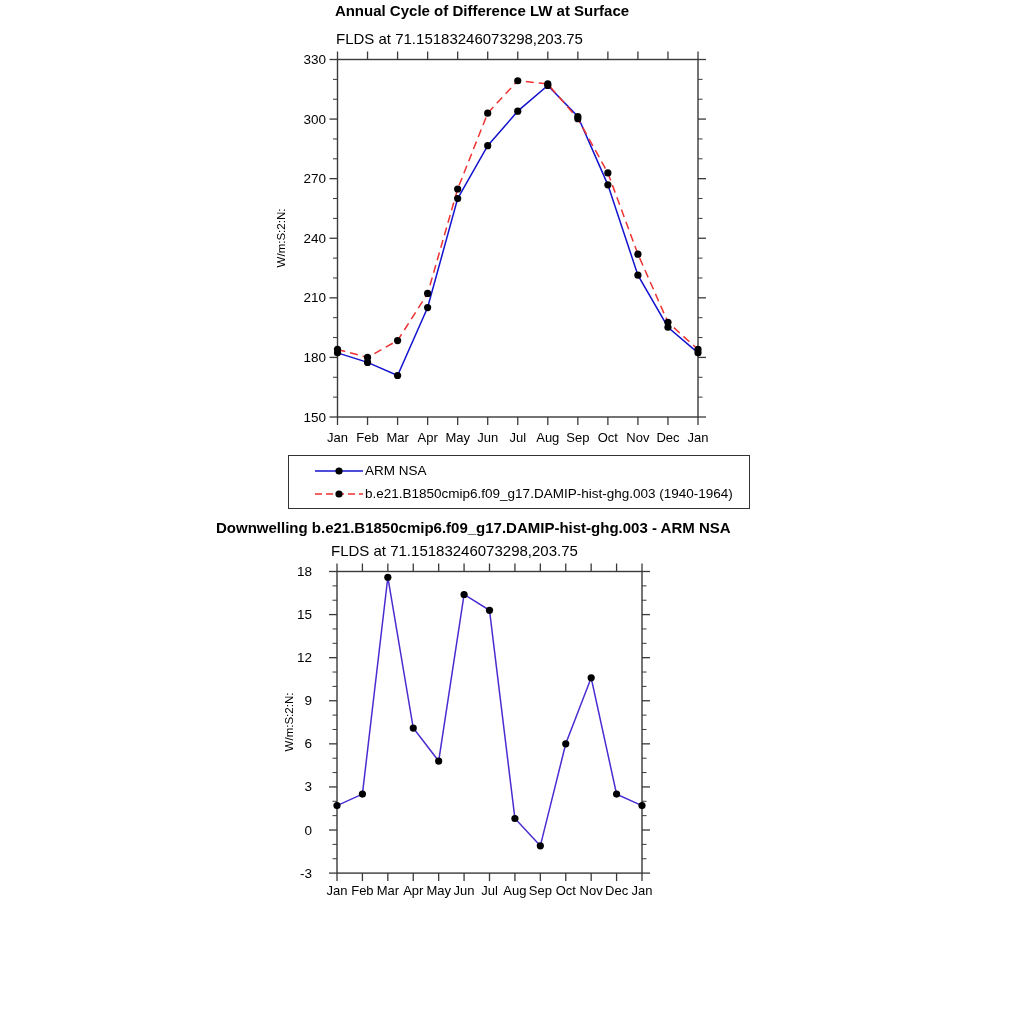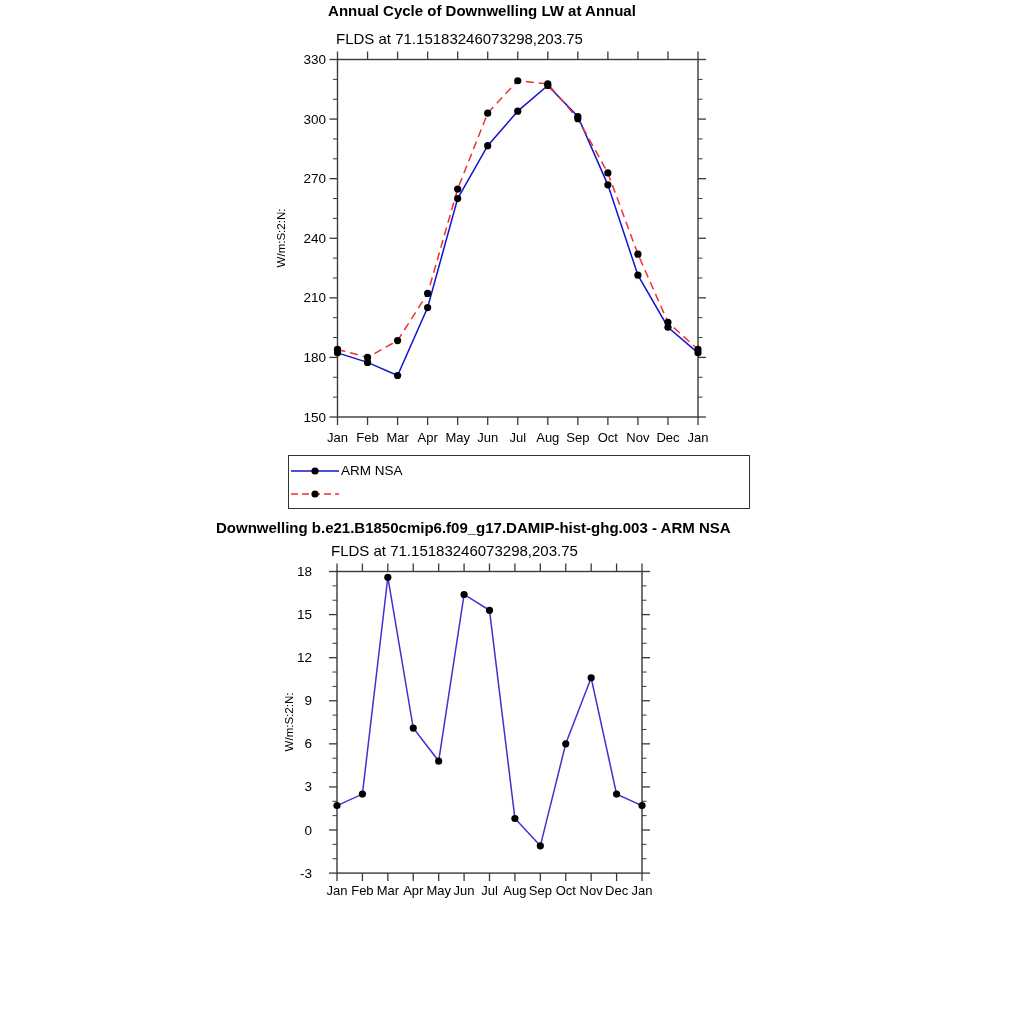--- a/index.html
+++ b/index.html
@@ -5,21 +5,21 @@
   html,body{margin:0;padding:0;background:#fff;}
   #canvas{position:relative;width:1024px;height:1024px;background:#fff;overflow:hidden;
           font-family:"Liberation Sans",sans-serif;color:#000;}
   .chart-title{position:absolute;font-weight:bold;font-size:15px;text-align:center;white-space:nowrap;}
   .chart-subtitle{position:absolute;font-size:15px;white-space:nowrap;}
   .y-axis-label{position:absolute;width:120px;height:16px;font-size:11.5px;text-align:center;
                 transform:rotate(-90deg);white-space:nowrap;}
   #plot-svg{position:absolute;left:0;top:0;}
   #legend-box{position:absolute;left:288px;top:455px;width:462px;height:54px;
               border:1px solid #333;box-sizing:border-box;display:flex;flex-direction:column;
-              justify-content:center;padding-left:0;background:#fff;}
+              justify-content:center;padding-left:24px;background:#fff;}
   .legend-row{display:flex;align-items:center;height:23px;}
   .legend-label{font-size:13.5px;white-space:nowrap;}
   .legend-sample{width:52px;height:16px;flex:0 0 52px;}
 </style>
 </head>
 <body>
 
 <div id="canvas">
 
   <svg id="plot-svg" width="1024" height="1024">
@@ -237,37 +237,38 @@
       <circle cx="464.0833333333333" cy="594.4790476190476" r="3.6" fill="#000000"></circle>
       <circle cx="489.5" cy="610.2771428571428" r="3.6" fill="#000000"></circle>
       <circle cx="514.9166666666666" cy="818.5247619047619" r="3.6" fill="#000000"></circle>
       <circle cx="540.3333333333334" cy="845.8123809523811" r="3.6" fill="#000000"></circle>
       <circle cx="565.75" cy="743.8428571428572" r="3.6" fill="#000000"></circle>
       <circle cx="591.1666666666666" cy="677.7780952380953" r="3.6" fill="#000000"></circle>
       <circle cx="616.5833333333333" cy="794.1095238095238" r="3.6" fill="#000000"></circle>
       <circle cx="642" cy="805.5990476190477" r="3.6" fill="#000000"></circle>
     </svg>
 
-  <div class="chart-title" style="left:282px;top:2px;width:400px;">Annual Cycle of Downwelling LW at Annual</div>
+  <div class="chart-title" style="left:282px;top:2px;width:400px;">Annual Cycle of Difference LW at Surface</div>
   <div class="chart-subtitle" style="left:336px;top:30px;">FLDS at 71.15183246073298,203.75</div>
   <div class="y-axis-label" style="left:223px;top:230px;">W/m:S:2:N:</div>
 
   <div id="legend-box">
     <div class="legend-row">
       <svg class="legend-sample" viewBox="0 0 52 16">
         <line x1="2" y1="8" x2="50" y2="8" stroke="#1313cf" stroke-width="1.5"></line>
         <circle cx="26" cy="8" r="3.6" fill="#000"></circle>
       </svg>
       <span class="legend-label">ARM NSA</span>
     </div>
     <div class="legend-row">
       <svg class="legend-sample" viewBox="0 0 52 16">
         <line x1="2" y1="8" x2="50" y2="8" stroke="#ee3232" stroke-width="1.5" stroke-dasharray="7 4"></line>
         <circle cx="26" cy="8" r="3.6" fill="#000"></circle>
       </svg>
+      <span class="legend-label">b.e21.B1850cmip6.f09_g17.DAMIP-hist-ghg.003 (1940-1964)</span>
     </div>
   </div>
 
   <div class="chart-title" style="left:216px;top:519px;width:500px;">Downwelling b.e21.B1850cmip6.f09_g17.DAMIP-hist-ghg.003 - ARM NSA</div>
   <div class="chart-subtitle" style="left:331px;top:542px;">FLDS at 71.15183246073298,203.75</div>
   <div class="y-axis-label" style="left:231px;top:714px;">W/m:S:2:N:</div>
 
 </div>
 
 </body></html>

